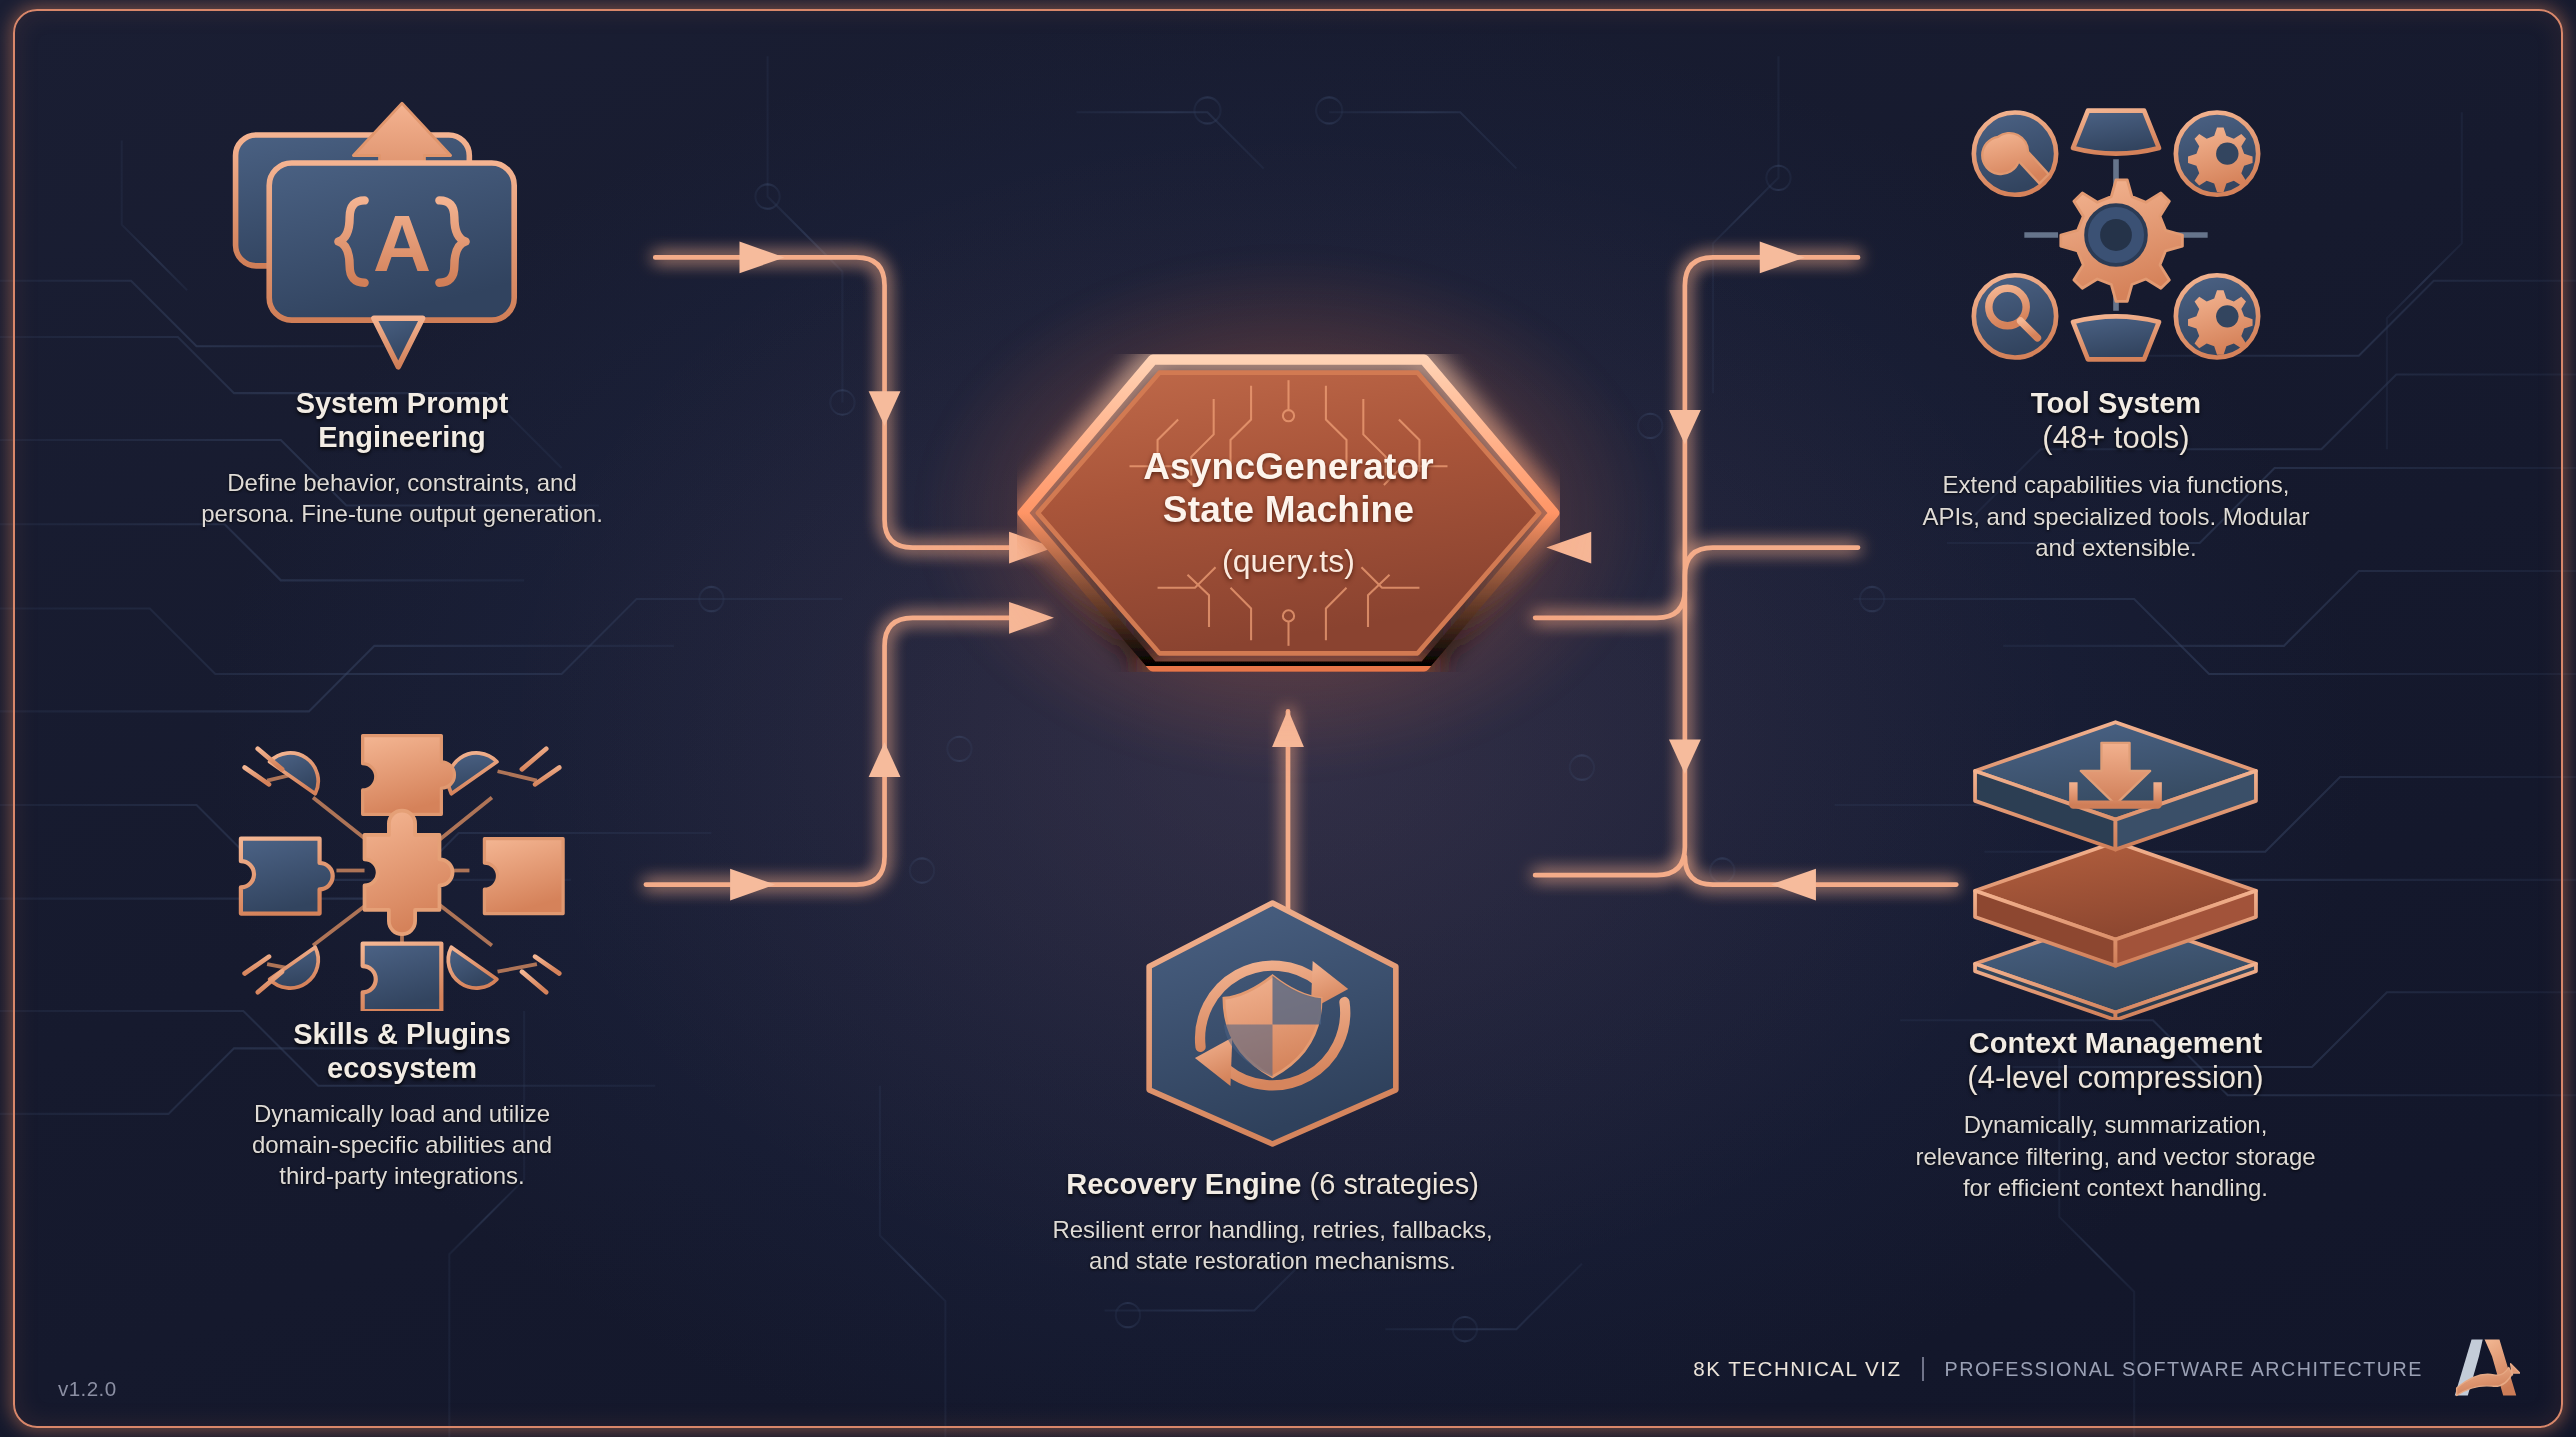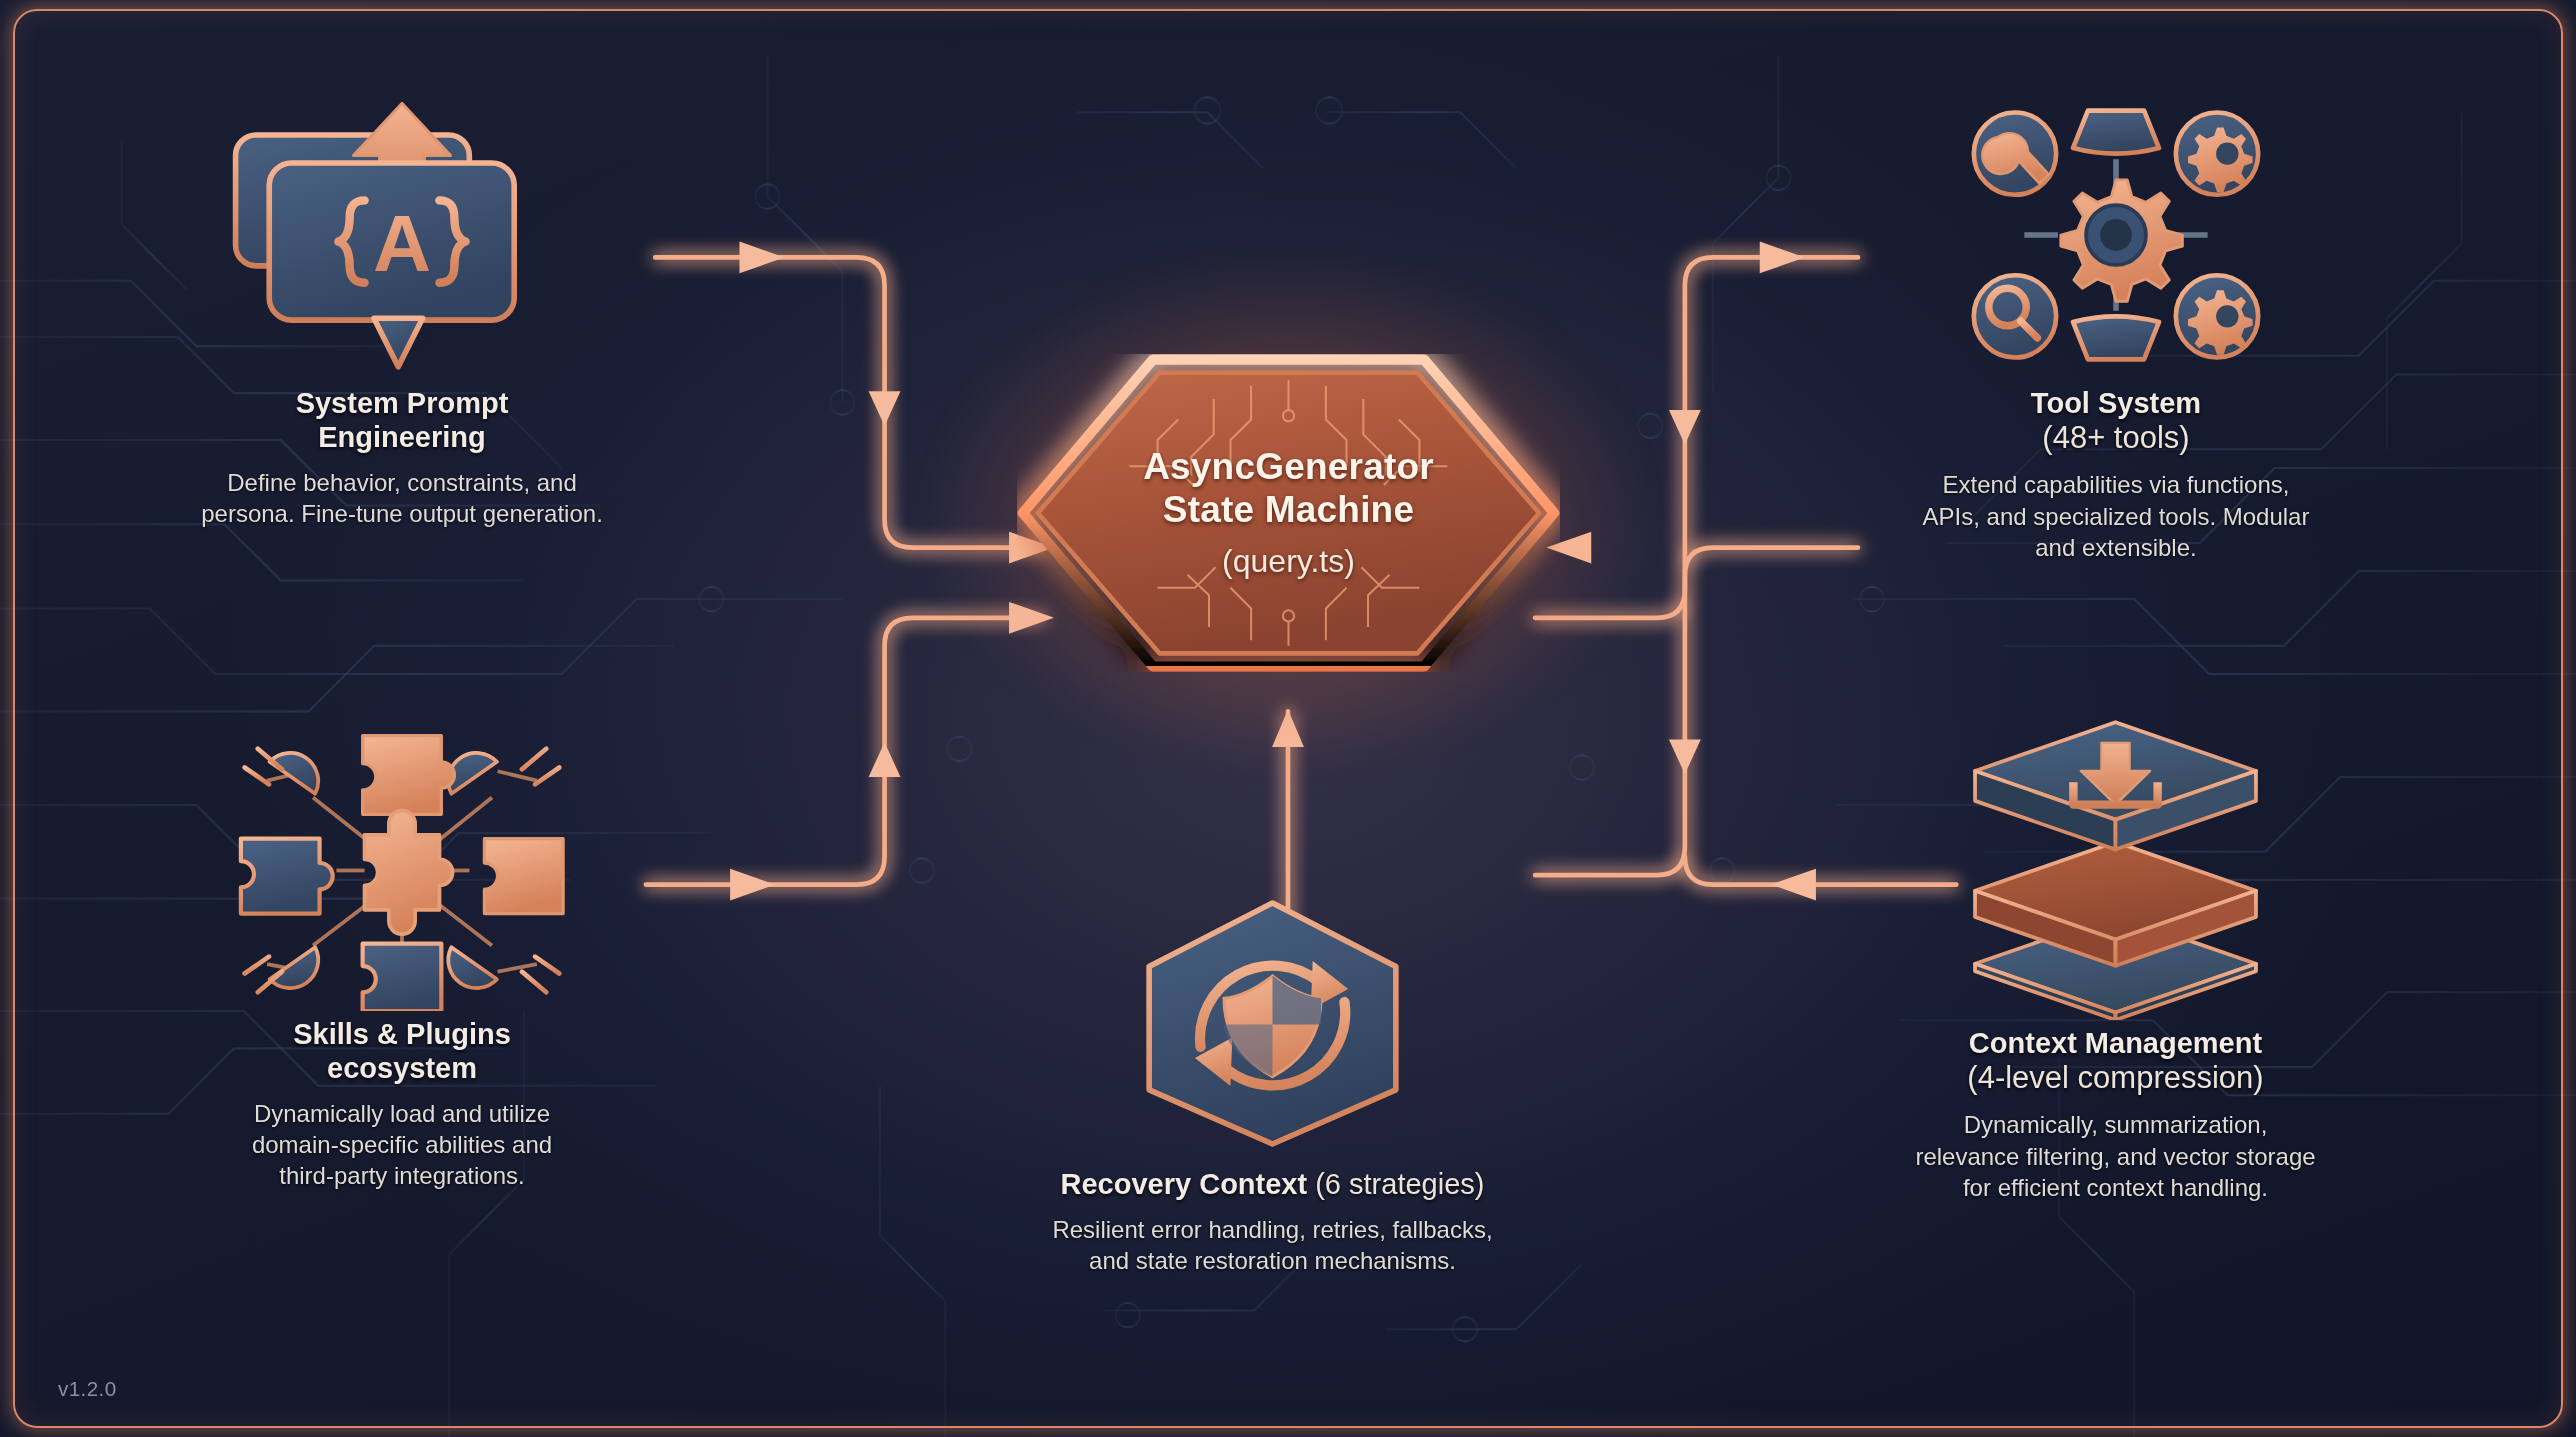--- a/index.html
+++ b/index.html
@@ -490,21 +490,21 @@
         </g>
         <polygon points="188,68 226,98 186,120" fill="url(#rCop)"></polygon>
         <polygon points="100,202 62,172 102,150" fill="url(#rCop)"></polygon>
 
         <path d="M145 84 q28 22 52 24 0 56 -52 84 -52 -28 -52 -84 24 -2 52 -24 Z" fill="url(#rCop)" stroke="#e39a71" stroke-width="3"></path>
         <path d="M145 84 q28 22 52 24 l0 28 -52 0 Z" fill="#4a6183" opacity="0.75"></path>
         <path d="M145 136 l-52 0 q0 0 0 0 q2 32 52 56 Z" fill="#4a6183" opacity="0.55"></path>
       </svg>
     </div>
     <div class="title">
-      <span>Recovery Context</span>
+      <span>Recovery Engine</span>
       <span class="sub">(6 strategies)</span>
     </div>
     <div class="desc">
       <span>Resilient error handling, retries, fallbacks,</span><br>
       <span>and state restoration mechanisms.</span>
     </div>
   </div>
 
   <div class="node" id="node-context">
     <div class="icon">
@@ -565,16 +565,34 @@
     <div class="subtitle">(4-level compression)</div>
     <div class="desc">
       <span>Dynamically, summarization,</span><br>
       <span>relevance filtering, and vector storage</span><br>
       <span>for efficient context handling.</span>
     </div>
   </div>
 
   <div class="footer-left">v1.2.0</div>
 
+  <div class="footer-right">
+    <span class="fr-a">8K TECHNICAL VIZ</span>
+    <span class="fr-div"></span>
+    <span class="fr-b">PROFESSIONAL SOFTWARE ARCHITECTURE</span>
+    <span style="margin-left:7.5px;">
+      <svg width="69" height="67" viewBox="0 0 74 72">
+        <defs>
+          <linearGradient id="logoCop" x1="0" y1="0" x2="0.4" y2="1">
+            <stop offset="0%" stop-color="#f3b894"></stop>
+              <stop offset="100%" stop-color="#cd7d57"></stop>
+          </linearGradient>
+        </defs>
+        <path d="M36 6 L52 6 L70 66 L56 66 L44 24 Z" fill="url(#logoCop)"></path>
+        <path d="M34 6 L22 6 L4 66 L18 66 L30 24 Z" fill="#c3ccd8"></path>
+        <path d="M6 58 q22 -18 40 -14 q10 2 16 -8 l4 8 -2 -12 10 10 -8 0 q-8 16 -22 14 q-20 -2 -38 10 Z" fill="url(#logoCop)" stroke="#e6a985" stroke-width="1.5" stroke-linejoin="round"></path>
+      </svg>
+    </span>
+  </div>
 
   <div id="frame"></div>
 </div>
 
 
 </body></html>

